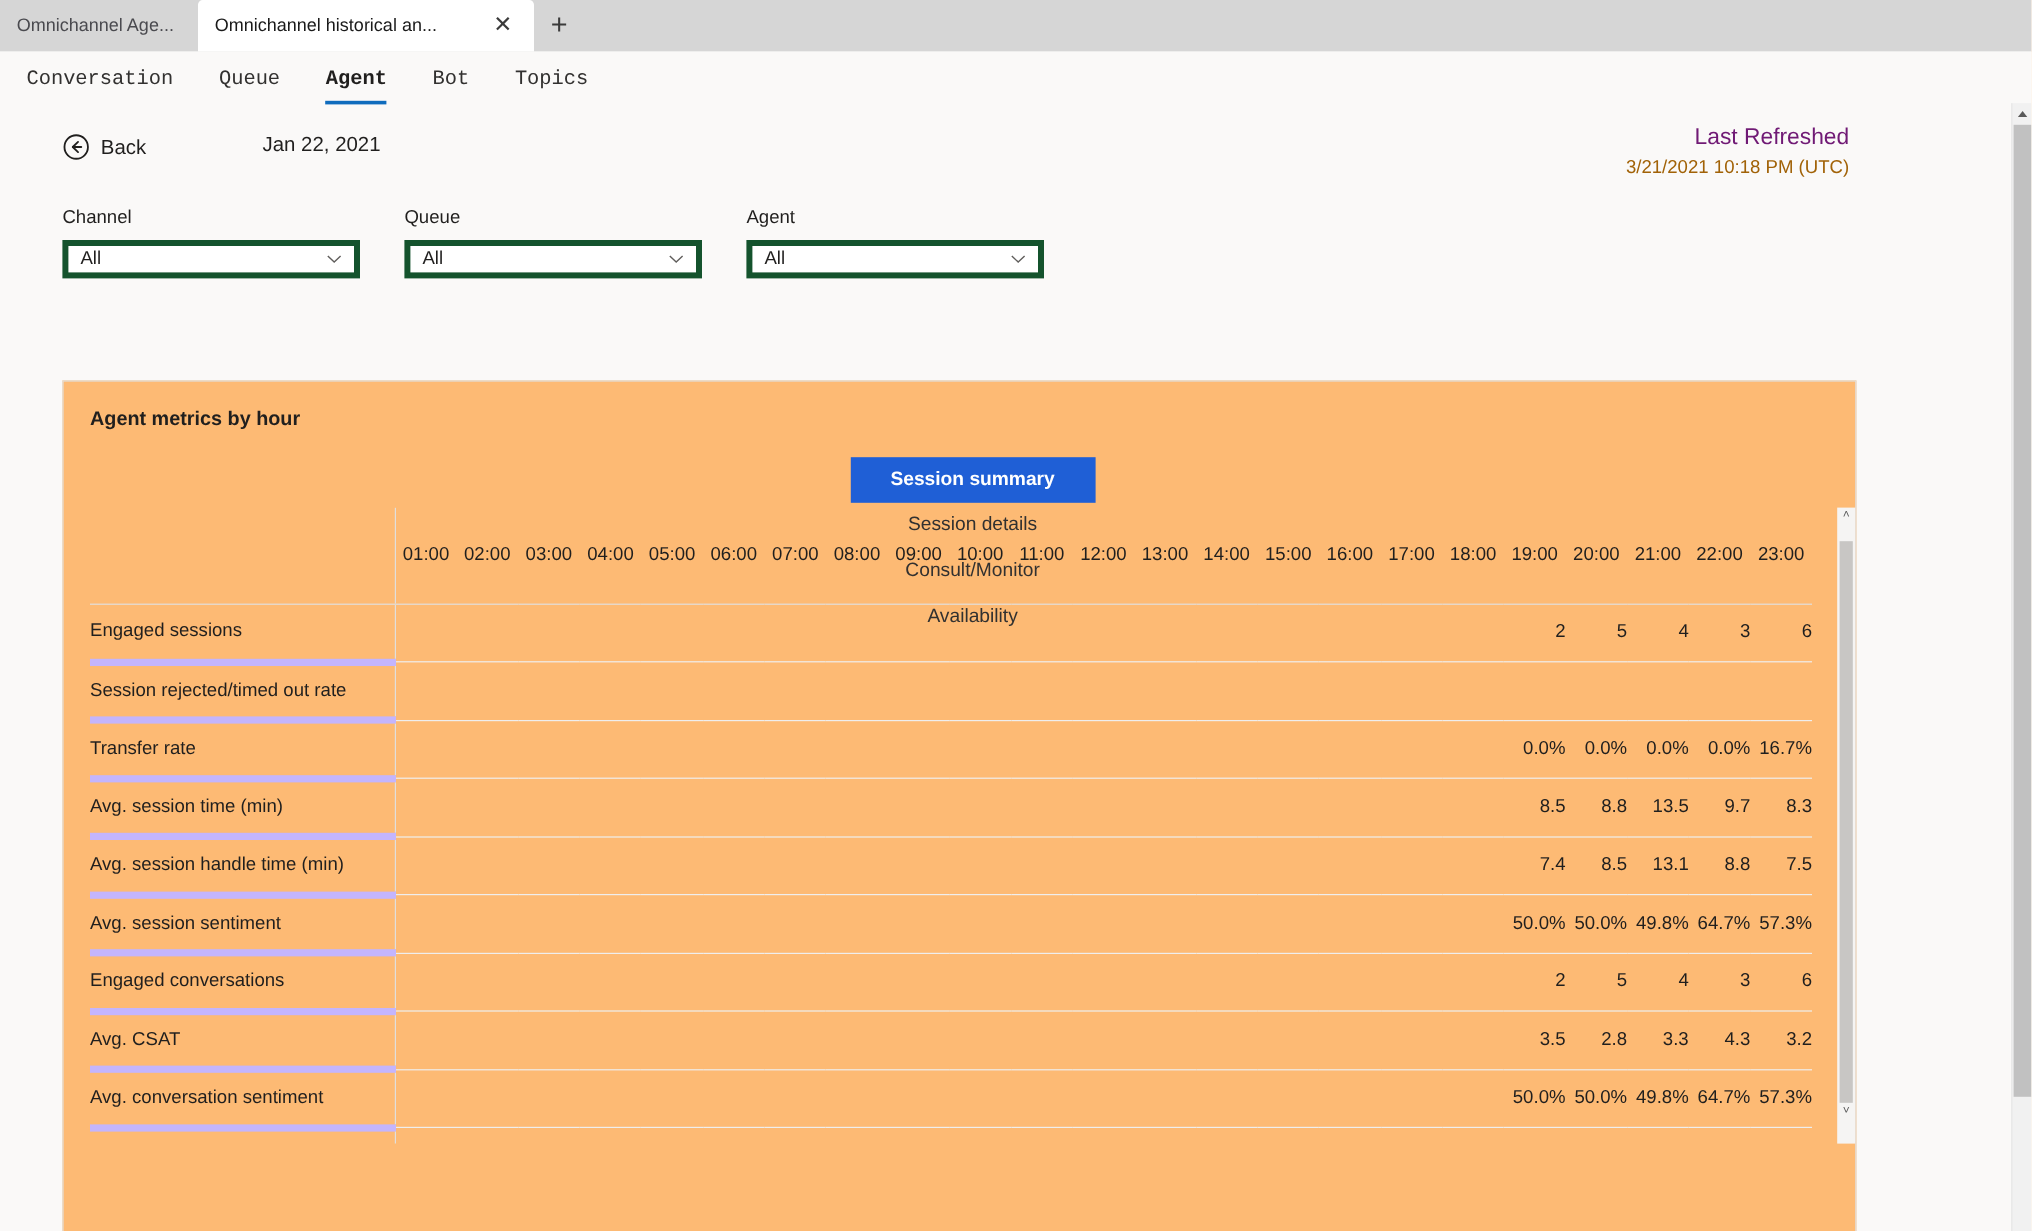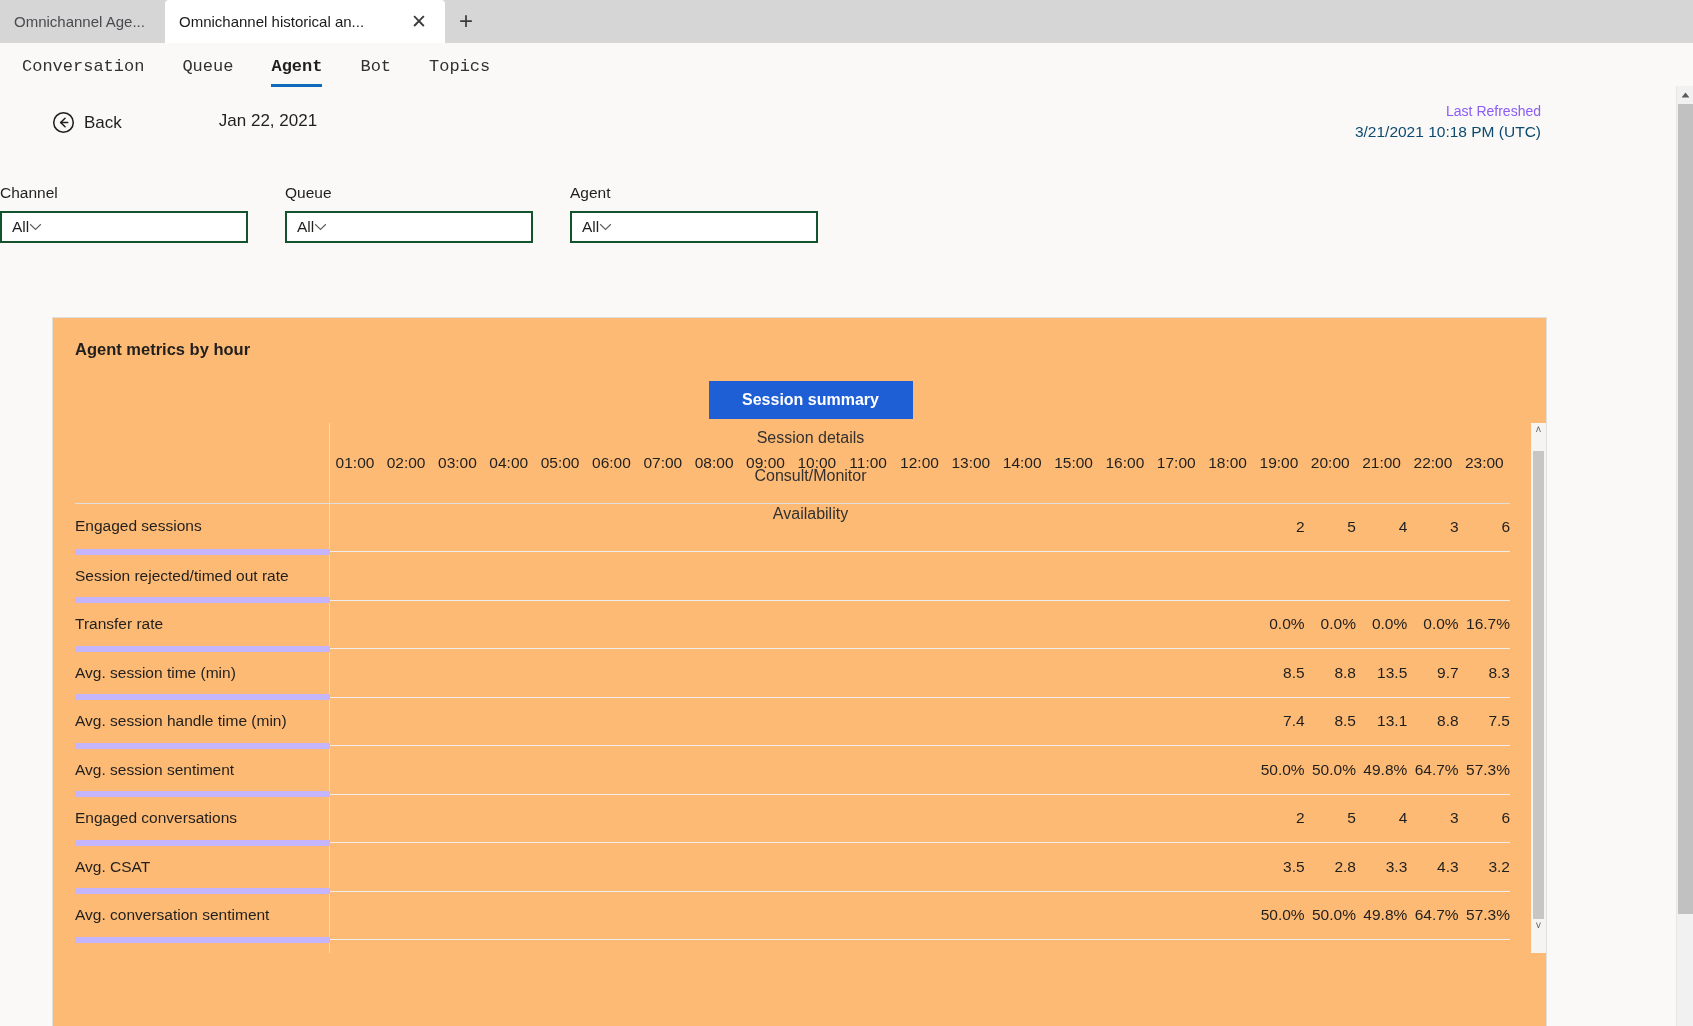--- a/index.html
+++ b/index.html
@@ -93,22 +93,22 @@
     height: 3px;
     background: #0f6cbd;
   }
   .refresh-block {
     position: absolute;
     right: 152px;
     top: 58px;
     text-align: right;
     line-height: 1.45;
   }
-  .refresh-label { font-size: 14px; color: #8b5cf6; }
-  .refresh-value { font-size: 15.5px; color: #0c4a6e; }
+  .refresh-label { font-size: 19px; color: #701a75; }
+  .refresh-value { font-size: 15.5px; color: #a16207; }
 
   
   .back-row {
     display: flex;
     align-items: flex-start;
     padding-left: 52px;
     margin-top: 16px;
     height: 34px;
   }
   .back-btn { display: flex; align-items: center; cursor: pointer; }
@@ -116,35 +116,37 @@
   .back-label { font-size: 17px; color: #201f1e; margin-left: 9px; }
   .report-date {
     font-size: 17px;
     color: #201f1e;
     margin-left: 97px;
   }
 
   
   .filters {
     display: flex;
-    margin-top: 39px;
+    padding-left: 52px;
+    margin-top: 28px;
   }
   .filter { margin-right: 37px; }
   .filter-label {
     font-size: 15.5px;
     color: #201f1e;
     margin-bottom: 9px;
   }
   .dropdown {
     width: 248px;
     height: 32px;
     background: #ffffff;
-    border: 2px solid #14532d;
+    border: 5px solid #14532d;
     display: flex;
     align-items: center;
+    justify-content: space-between;
     padding: 0 10px;
     font-size: 15.5px;
     color: #201f1e;
     cursor: pointer;
   }
   .chev { width: 13px; height: 8px; display: block; }
 
   
   .card {
     position: absolute;

